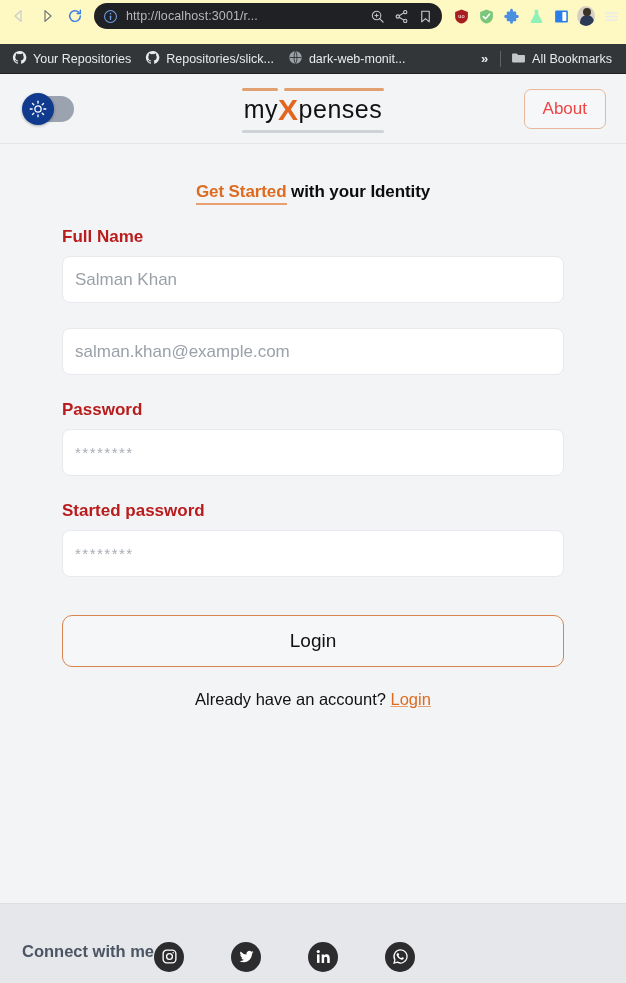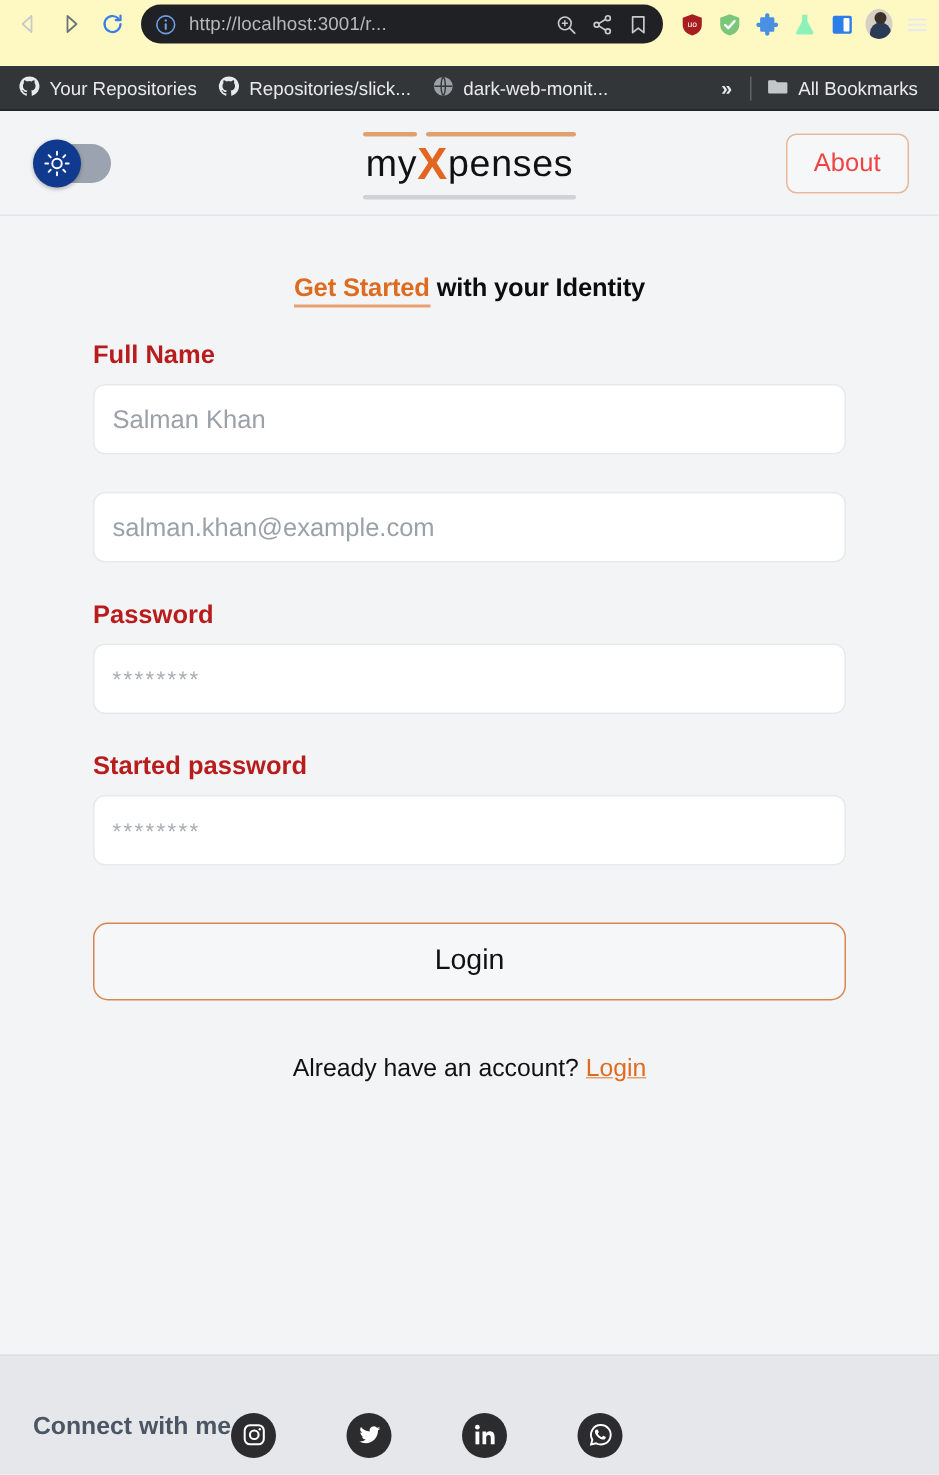--- a/index.html
+++ b/index.html
@@ -313,21 +313,21 @@
     border: 1px solid #d9854f;
     border-radius: 10px;
     font-size: 19px;
     color: #111;
     font-family: "Liberation Sans", sans-serif;
     cursor: pointer;
   }
 
   .already {
     text-align: center;
-    margin-top: 36px;
+    margin-top: 23px;
     font-size: 16.5px;
     color: #111;
   }
   .already-link {
     color: #dd6b20;
     text-decoration: underline;
     text-decoration-color: #e8a070;
     cursor: pointer;
   }
 

